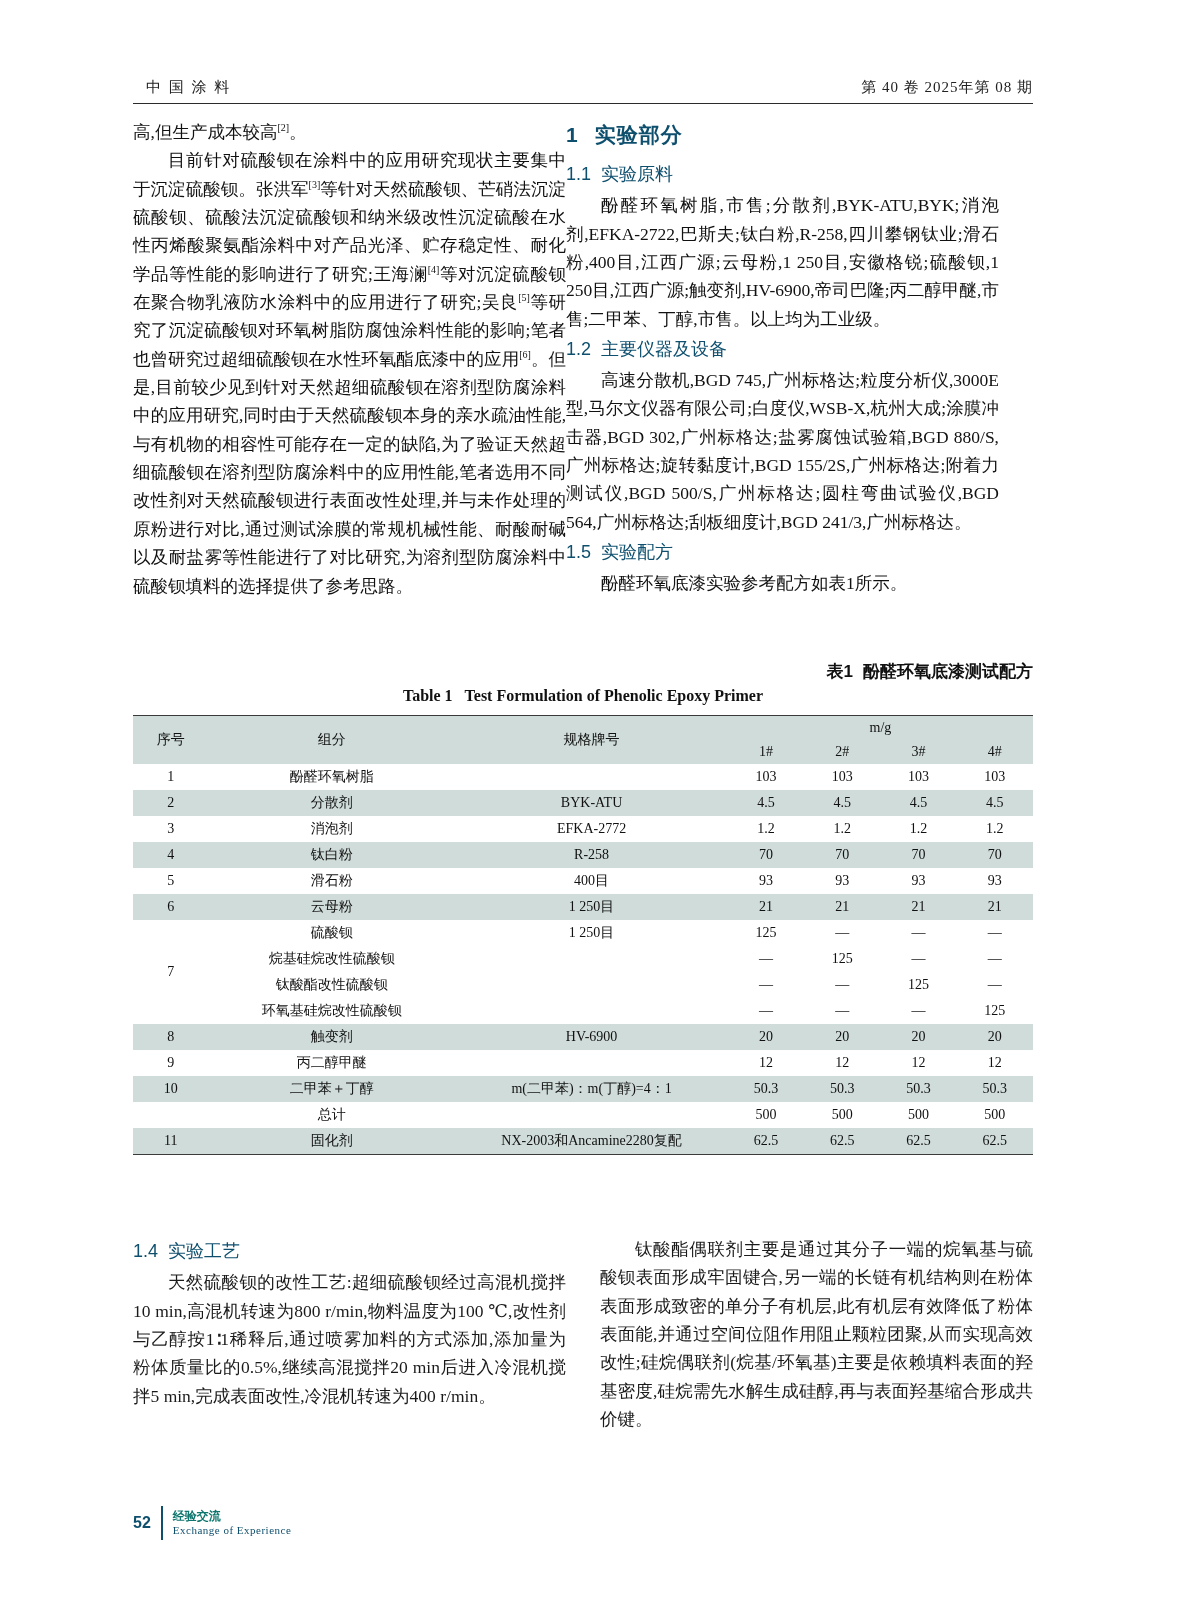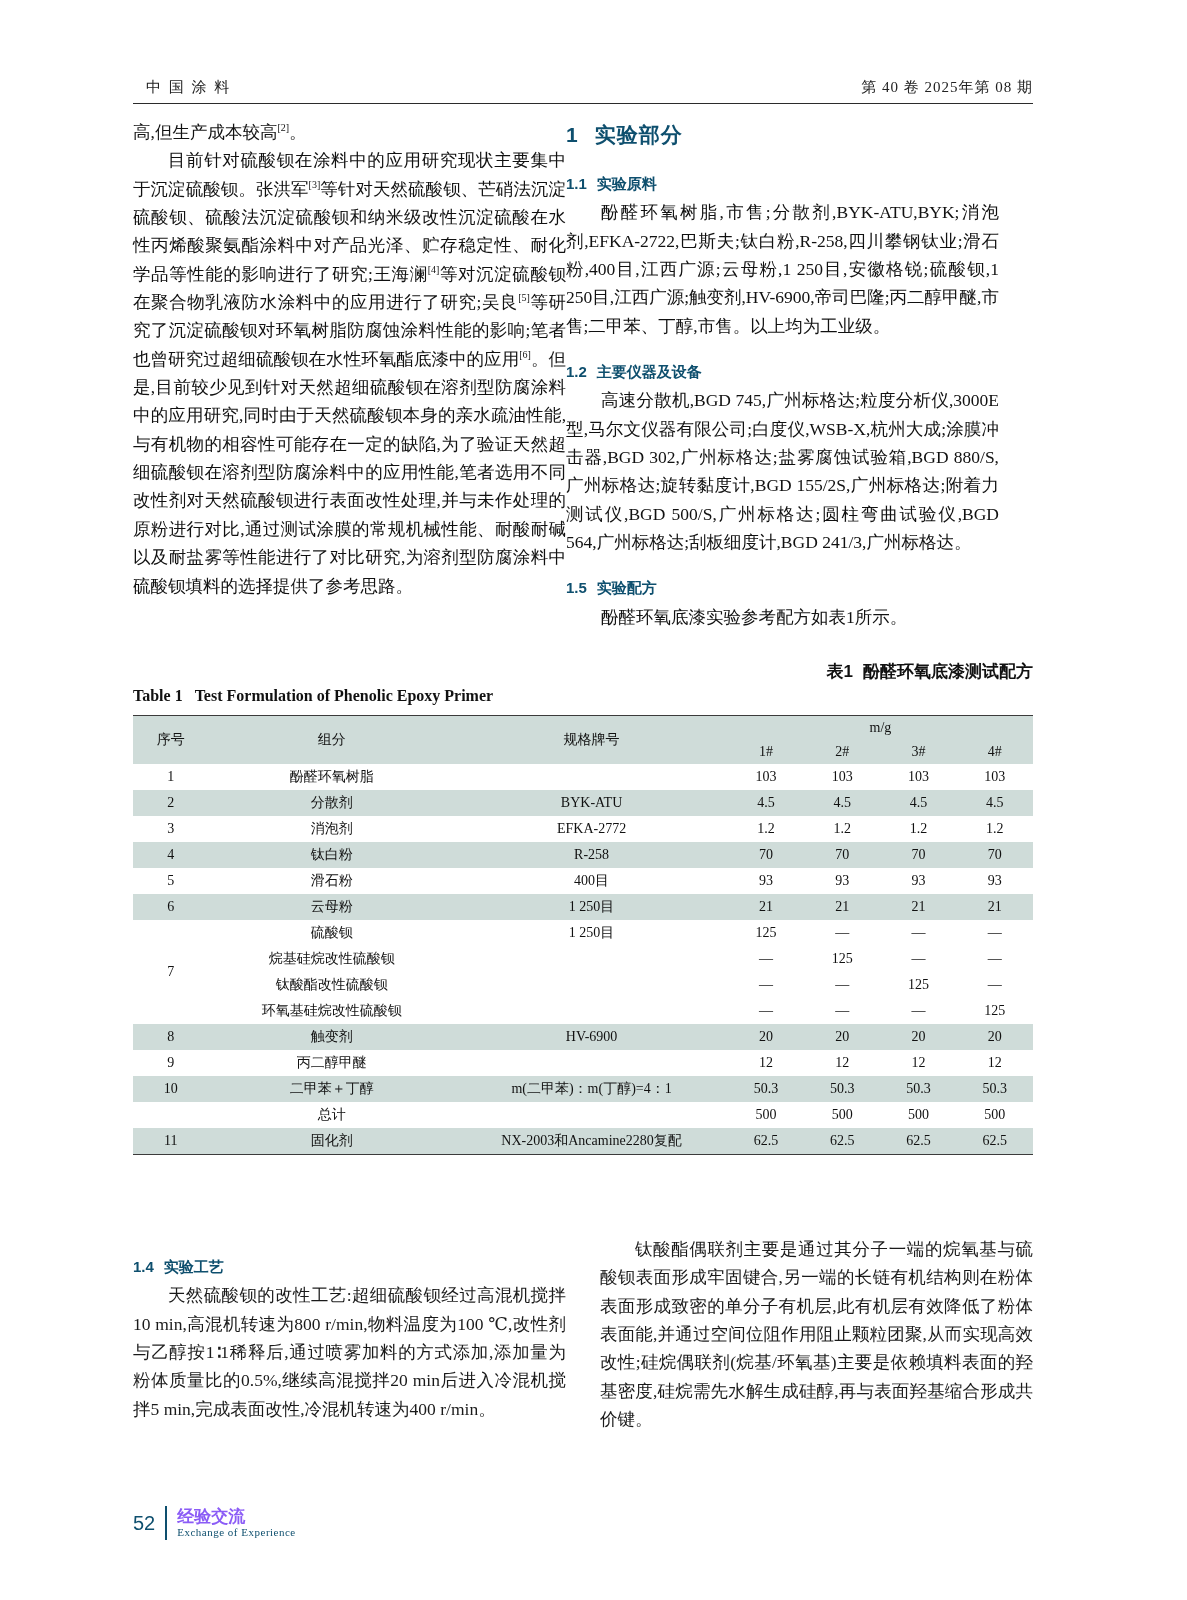--- a/index.html
+++ b/index.html
@@ -81,24 +81,24 @@
     font-weight: bold;
     color: #0e4f6e;
     margin: 0 0 8px 0;
     letter-spacing: 1px;
   }
   h2.sec .num {
     margin-right: 16px;
   }
   h3.subsec {
     font-family: "Liberation Sans", "DejaVu Sans", sans-serif;
-    font-size: 15px;
-    font-weight: bold;
+    font-size: 18px;
+    font-weight: normal;
     color: #0e4f6e;
-    margin: 20px 0 2px 0;
+    margin: 2px 0 2px 0;
   }
   h3.subsec .num {
     margin-right: 10px;
   }
 
   
   .table-block {
     position: absolute;
     left: 133px;
     top: 660px;
@@ -107,20 +107,21 @@
   .tbl-title-cn {
     text-align: right;
     font-family: "Liberation Sans", "DejaVu Sans", sans-serif;
     font-size: 17px;
     font-weight: bold;
     margin: 0 0 4px 0;
     color: #111;
   }
   .tbl-title-cn .lbl { margin-right: 10px; }
   .tbl-title-en {
+    text-align: center;
     font-size: 16px;
     font-weight: bold;
     margin: 0 0 10px 0;
     color: #111;
     font-family: "Liberation Serif", serif;
   }
   .tbl-title-en .lbl { margin-right: 12px; }
 
   table.formula {
     border-collapse: collapse;
@@ -177,34 +178,34 @@
   .footer {
     position: absolute;
     left: 133px;
     bottom: 60px;
     display: flex;
     align-items: center;
     gap: 10px;
   }
   .footer .pagenum {
     font-family: "Liberation Sans", "DejaVu Sans", sans-serif;
-    font-size: 20px;
-    font-weight: normal;
+    font-size: 16px;
+    font-weight: bold;
     color: #0e4f6e;
   }
   .footer .divider {
     width: 2px;
     height: 34px;
     background: #0e4f6e;
   }
   .footer .ftxt-cn {
     font-family: Liberation Sans, sans-serif;
-    font-size: 17px;
+    font-size: 12px;
     font-weight: bold;
-    color: #8b5cf6;
+    color: #0f766e;
     line-height: 1.1;
   }
   .footer .ftxt-en {
     font-family: "Liberation Serif", serif;
     font-size: 11px;
     color: #0e4f6e;
     letter-spacing: 0.5px;
   }
   .footer .ftxt {
     display: flex;

